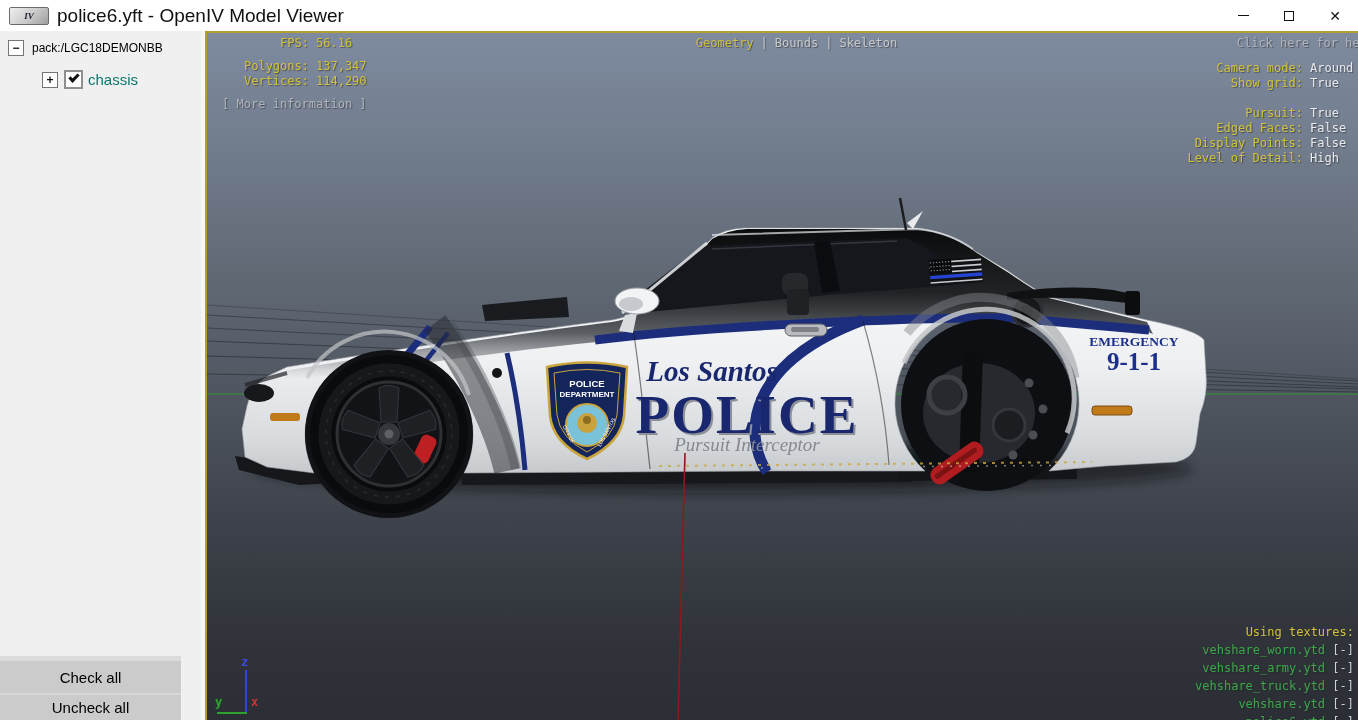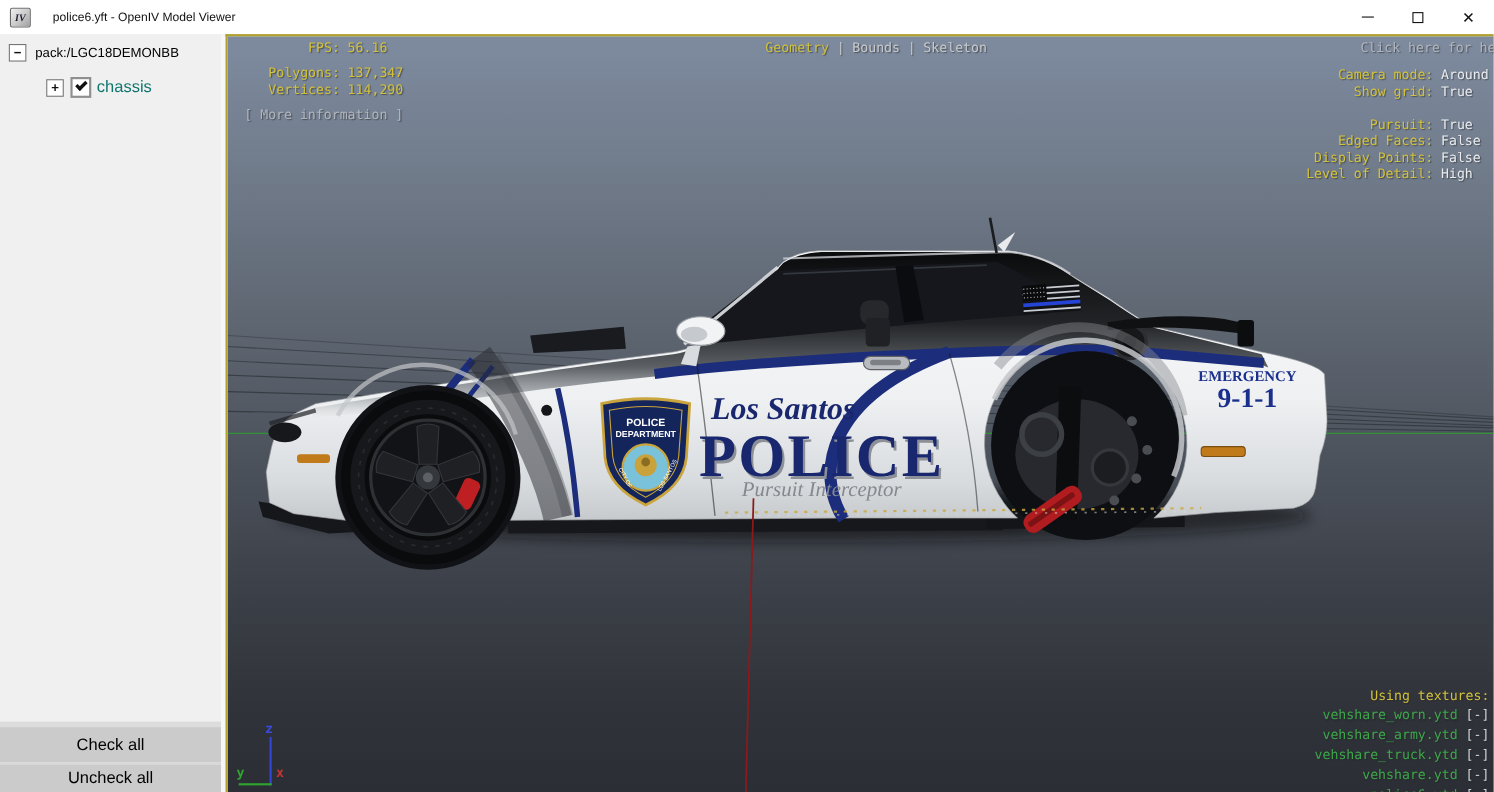--- a/index.html
+++ b/index.html
@@ -2,45 +2,45 @@
 <html><head>
 <meta charset="utf-8">
 <style>
   * { box-sizing: border-box; margin: 0; padding: 0; }
   html,body { width:1358px; height:720px; overflow:hidden; background:#ffffff;
               font-family:"Liberation Sans", sans-serif; position:relative; }
 
   
   .titlebar { position:absolute; left:0; top:0; width:1358px; height:31px; background:#ffffff;
               display:flex; align-items:center; }
-  .app-icon { width:19px; height:18px; margin-left:9px; border:1px solid #6b6b6b; border-radius:2px;
+  .app-icon { width:40px; height:18px; margin-left:9px; border:1px solid #6b6b6b; border-radius:2px;
               background:linear-gradient(135deg,#efefef 0%,#c9c9c9 55%,#9f9f9f 100%);
               color:#1c1c2e; font:bold italic 9px "Liberation Serif",serif;
               display:flex; align-items:center; justify-content:center; }
-  .win-title { margin-left:20px; font-size:11px; color:#111; }
+  .win-title { margin-left:8px; font-size:19px; color:#111; }
   .win-controls { margin-left:auto; display:flex; height:31px; }
   .win-btn { width:46px; height:31px; display:flex; align-items:center; justify-content:center;
              color:#111; font-size:14px; cursor:default; }
   .glyph-min { width:11px; height:0; border-top:1.5px solid #111; display:block; }
   .glyph-max { width:10px; height:10px; border:1.2px solid #111; display:block; }
 
   
   .sidebar { position:absolute; left:0; top:31px; width:201px; height:689px; background:#f0f0f0; }
   .tree-row { position:absolute; display:flex; align-items:center; }
   .row-pack { left:8px; top:9px; }
   .row-chassis { left:42px; top:39px; }
   .expander { width:16px; height:16px; border:1px solid #757575; background:#fff; color:#111;
               font:bold 12px/14px "Liberation Sans",sans-serif; text-align:center; flex:0 0 16px; }
   .tree-label { margin-left:8px; font-size:12px; color:#000; white-space:nowrap; }
   .checkbox { width:19px; height:19px; margin-left:6px; background:#fff; border:2px solid #8f8f8f;
               position:relative; flex:0 0 19px; }
   .checkbox .check-icon { position:absolute; left:3px; top:2px; width:10px; height:6px;
               border-left:3px solid #111; border-bottom:3px solid #111; transform:rotate(-45deg); }
   .chassis-label { margin-left:5px; font-size:15px; color:#0f766e; }
-  .side-footer { position:absolute; left:0; bottom:0; width:201px; }
+  .side-footer { position:absolute; left:0; bottom:0; width:181px; }
   .side-strip { height:5px; background:#dcdcdc; }
   .side-btn { height:32px; background:#cbcbcb; color:#000; font-size:15px;
               display:flex; align-items:center; justify-content:center; }
   .side-gap { height:2px; background:#d8d8d8; }
   .side-btn.last { height:25px; align-items:flex-start; padding-top:4px; }
   .splitter { position:absolute; left:201px; top:31px; width:4px; height:689px; background:#f6f6f6; }
 
   
   .viewport { position:absolute; left:205px; top:31px; width:1153px; height:689px;
               border-left:2px solid #b1a02f; border-top:2px solid #b1a02f; overflow:hidden;

